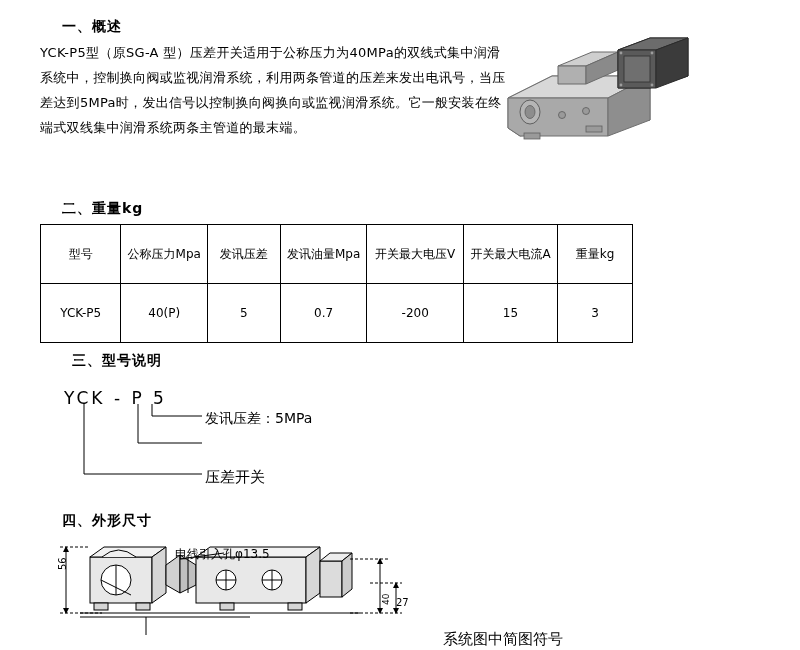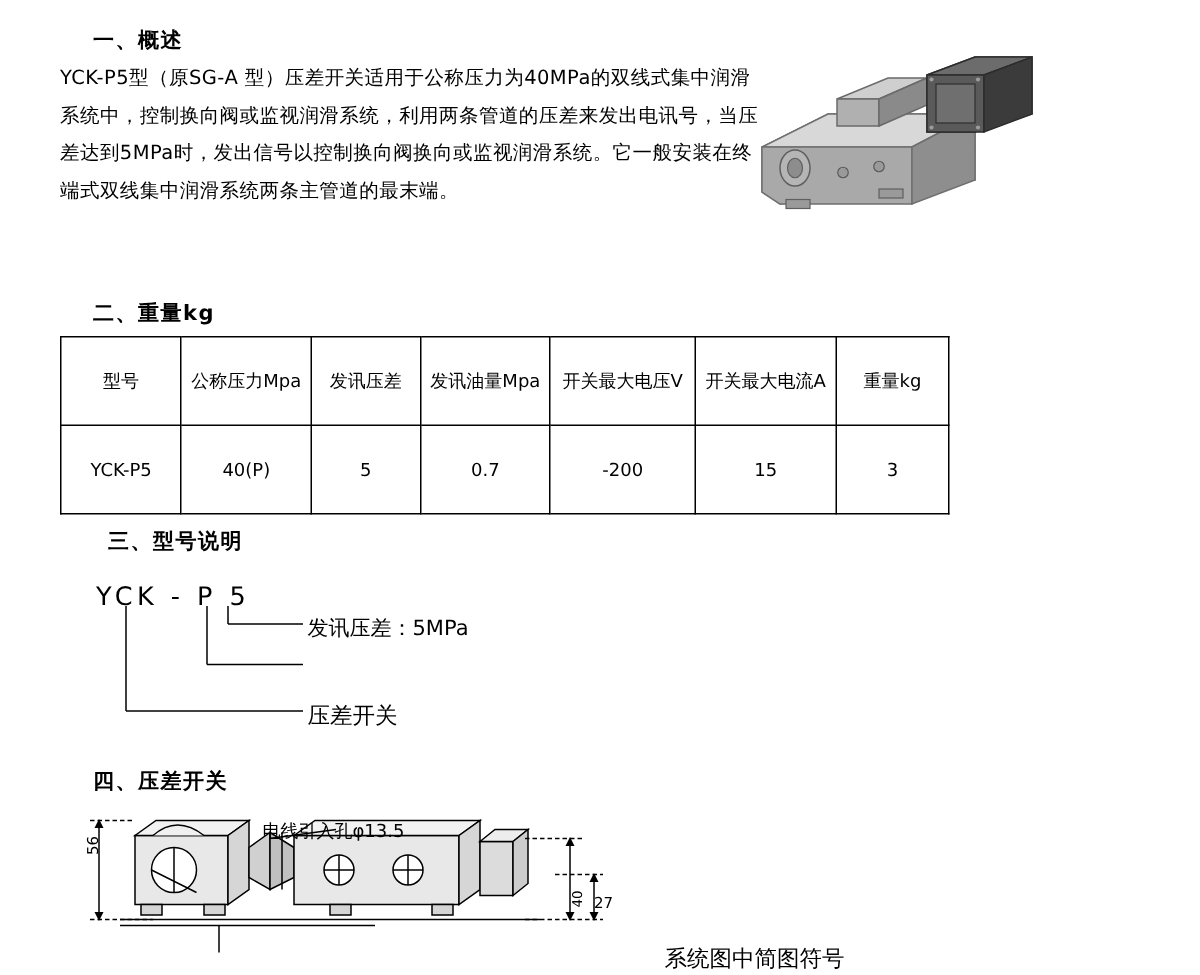--- a/index.html
+++ b/index.html
@@ -198,21 +198,21 @@
 
       <line x1="92" y1="18" x2="142" y2="18" stroke="#000" stroke-width="1"></line>
       <line x1="78" y1="45" x2="142" y2="45" stroke="#000" stroke-width="1"></line>
       <line x1="24" y1="76" x2="142" y2="76" stroke="#000" stroke-width="1"></line>
     </svg>
   </div>
 
   <div class="lbl" id="lbl1">发讯压差：5MPa</div>
   <div class="lbl" id="lbl3">压差开关</div>
 
-  <div class="section-title" id="s4-title">四、压差开关</div>
+  <div class="section-title" id="s4-title">四、外形尺寸</div>
 
   <div class="drawing">
     <svg width="410" height="115" viewBox="0 0 410 115" xmlns="http://www.w3.org/2000/svg">
       <g stroke="#000" fill="none" stroke-width="1">
 
         <line x1="16" y1="12" x2="16" y2="78"></line>
         <polyline points="13,17 16,11 19,17" fill="#000" stroke="none"></polyline>
         <polyline points="13,73 16,79 19,73" fill="#000" stroke="none"></polyline>
         <line x1="10" y1="12" x2="40" y2="12" stroke-dasharray="3,2"></line>
         <line x1="10" y1="78" x2="52" y2="78" stroke-dasharray="3,2"></line>

